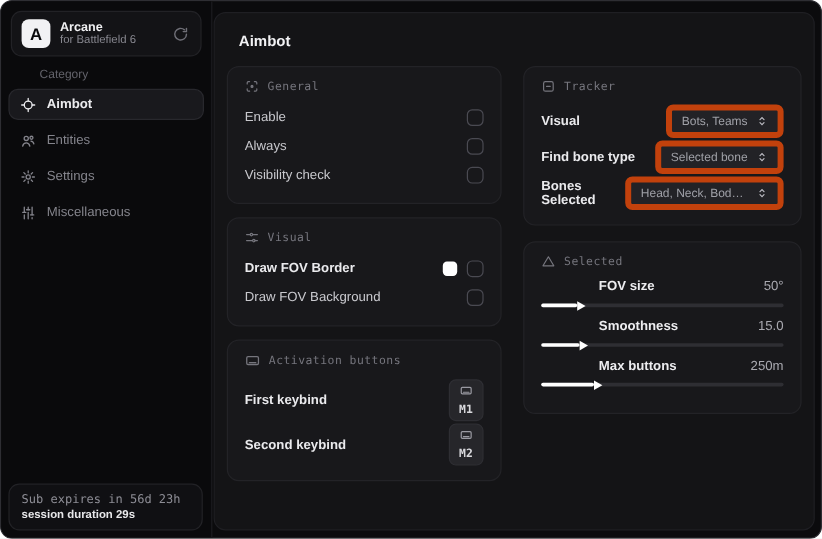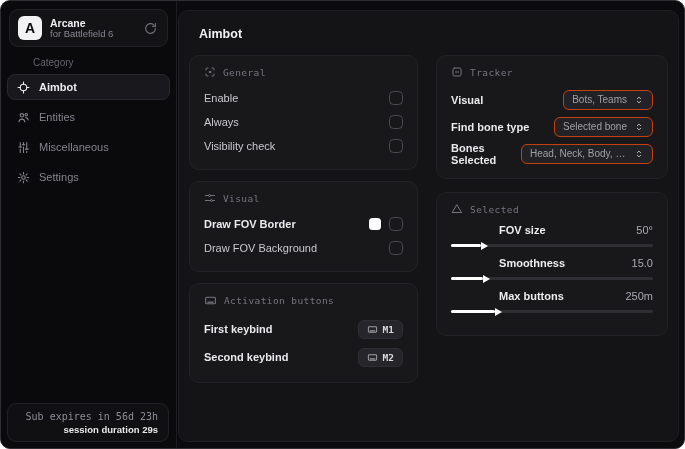--- a/index.html
+++ b/index.html
@@ -27,21 +27,21 @@
   .nav { padding:0 6px; display:flex; flex-direction:column; gap:4px; }
   .nav-item {
     display:flex; align-items:center; gap:9px; height:26px; padding:0 9px;
     border-radius:8px; color:#84848c; font-size:11px; border:1px solid transparent;
   }
   .nav-item.active { background:#19191d; border-color:#28282d; color:#ececef; font-weight:bold; }
   .nav-item .nv-icon { display:flex; align-items:center; color:inherit; }
   .sub-card {
     position:absolute; left:6px; right:7px; bottom:6px; height:39px;
     background:#101013; border:1px solid #222226; border-radius:9px;
-    padding:6px 10px; display:flex; flex-direction:column; justify-content:center; gap:2px;align-items:flex-end;
+    padding:6px 10px; display:flex; flex-direction:column; justify-content:center; gap:2px;
   }
   .sub-line1 { font-family:"DejaVu Sans Mono", monospace; color:#8d8d95; font-size:10px; }
   .sub-line2 { color:#e8e8ea; font-size:9.5px; font-weight:bold; }
   
   .main {
     position:absolute; left:177px; top:9px; right:5px; bottom:6px;
     background:#141416; border:1px solid #1f1f23; border-radius:10px;
     padding:12px 10px 10px 10px;
   }
   .page-title { color:#f2f2f4; font-size:12.5px; font-weight:bold; margin:4px 0 14px 10px; }
@@ -63,25 +63,25 @@
   .row-label { color:#c9c9ce; font-size:11px; }
   .row-label.bright { color:#eaeaed; font-weight:bold; }
   .checkbox {
     width:14px; height:14px; border:1.5px solid #4a4a52; border-radius:4.5px; background:transparent; cursor:pointer;
   }
   .right-cluster { display:flex; align-items:center; gap:8px; }
   .swatch { width:12px; height:12px; border-radius:3.5px; cursor:pointer; }
   .keybtn {
     display:flex; align-items:center; gap:5px; background:#26262a; border:1px solid #2e2e33;
     border-radius:6px; padding:3px 8px; color:#d9d9dd; font-size:9.5px; font-weight:bold;
-    font-family:"DejaVu Sans Mono", monospace; cursor:pointer;
+    font-family:"DejaVu Sans Mono", monospace; cursor:pointer;flex-direction:column;
   }
   .keybtn .kb-icon { display:flex; color:#9a9aa2; }
   .dropdown {
-    display:flex; align-items:center; gap:7px; background:#222226; border:1px solid #c2410c;
+    display:flex; align-items:center; gap:7px; background:#222226; border:5px solid #c2410c;
     border-radius:6px; padding:3.5px 8px; color:#9fa0a7; font-size:10px; cursor:pointer; max-width:160px;
   }
   .dropdown .dd-text { white-space:nowrap; overflow:hidden; text-overflow:ellipsis; }
   .dropdown .dd-icon { display:flex; color:#b9b9c0; flex:none; }
   
   .slider-row { margin-top:6px; }
   .slider-head { display:flex; justify-content:space-between; align-items:center;padding-left:48px; }
   .slider-label { color:#ededf0; font-size:11px; font-weight:bold; }
   .slider-value { color:#a9a9b0; font-size:11px; }
   .slider-track { position:relative; height:3px; background:#2e2e33; border-radius:2px; margin:8px 0 10px 0; cursor:pointer; }
@@ -132,34 +132,34 @@
               <path d="M3.5 20c.7-3.2 2.9-5 5.5-5s4.8 1.8 5.5 5"></path>
             <circle cx="17" cy="7" r="2.3"></circle>
               <path d="M16.2 12.2c2.4.2 4 1.7 4.5 4.3"></path>
           </svg>
         </span>
         <span>Entities</span>
       </div>
       <div class="nav-item">
         <span class="nv-icon">
           <svg width="13" height="13" viewBox="0 0 24 24" fill="none" stroke="currentColor" stroke-width="2" stroke-linecap="round">
+            <circle cx="12" cy="12" r="3.2"></circle>
+            <path d="M12 2.5v3M12 18.5v3M2.5 12h3M18.5 12h3M5.3 5.3l2.1 2.1M16.6 16.6l2.1 2.1M18.7 5.3l-2.1 2.1M7.4 16.6l-2.1 2.1"></path>
+          </svg>
+        </span>
+        <span>Settings</span>
+      </div>
+      <div class="nav-item">
+        <span class="nv-icon">
+          <svg width="13" height="13" viewBox="0 0 24 24" fill="none" stroke="currentColor" stroke-width="2" stroke-linecap="round">
             <path d="M6 3v8M6 15v6M12 3v4M12 11v10M18 3v12M18 19v2"></path>
             <path d="M3.5 11h5M9.5 7h5M15.5 15h5"></path>
           </svg>
         </span>
         <span>Miscellaneous</span>
-      </div>
-      <div class="nav-item">
-        <span class="nv-icon">
-          <svg width="13" height="13" viewBox="0 0 24 24" fill="none" stroke="currentColor" stroke-width="2" stroke-linecap="round">
-            <circle cx="12" cy="12" r="3.2"></circle>
-            <path d="M12 2.5v3M12 18.5v3M2.5 12h3M18.5 12h3M5.3 5.3l2.1 2.1M16.6 16.6l2.1 2.1M18.7 5.3l-2.1 2.1M7.4 16.6l-2.1 2.1"></path>
-          </svg>
-        </span>
-        <span>Settings</span>
       </div>
     </div>
 
     <div class="sub-card">
       <div class="sub-line1">Sub expires in 56d 23h</div>
       <div class="sub-line2">session duration 29s</div>
     </div>
   </div>
 
   <div class="main">

